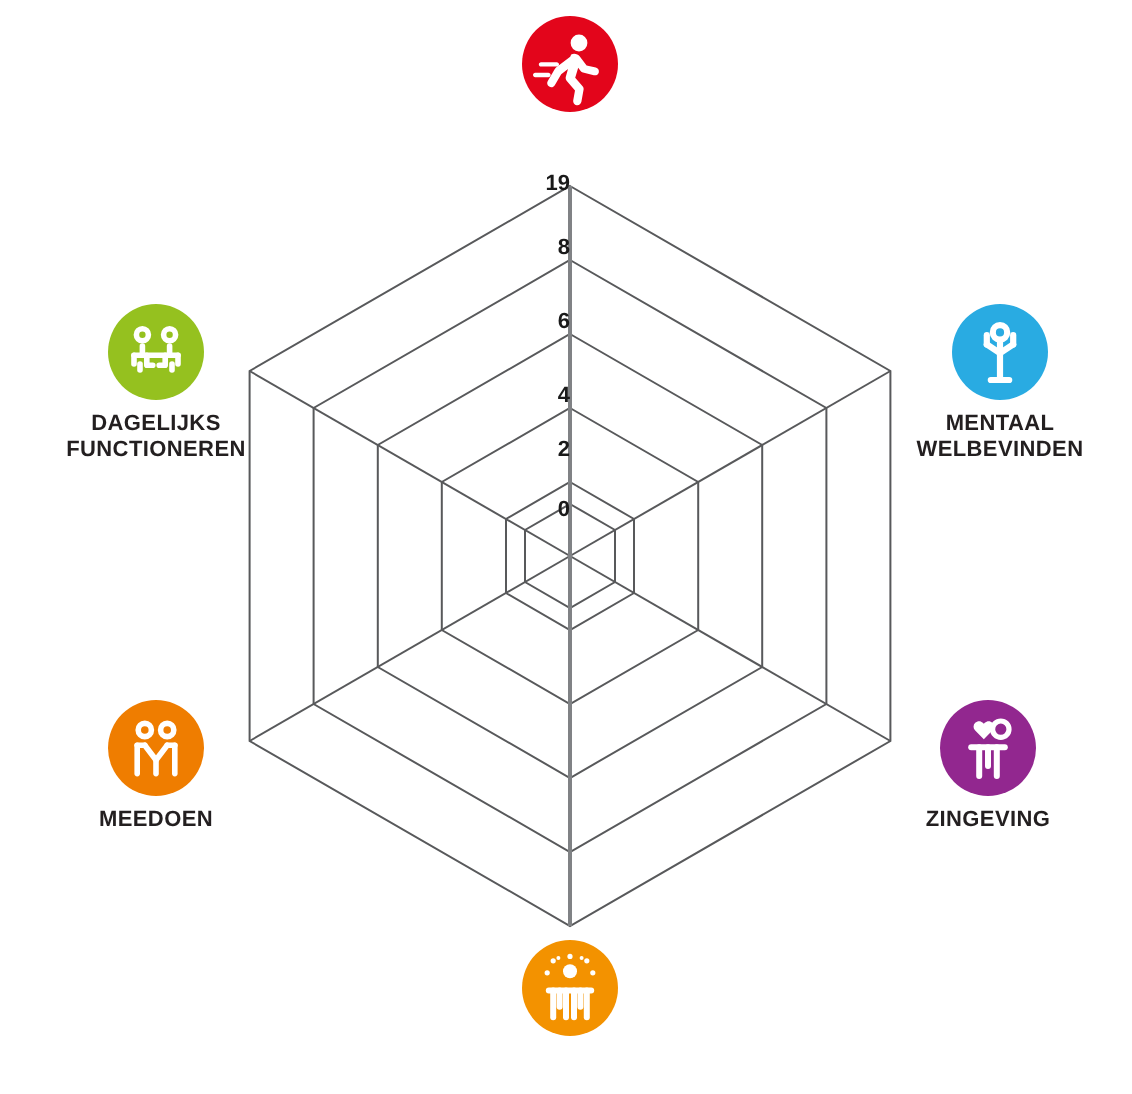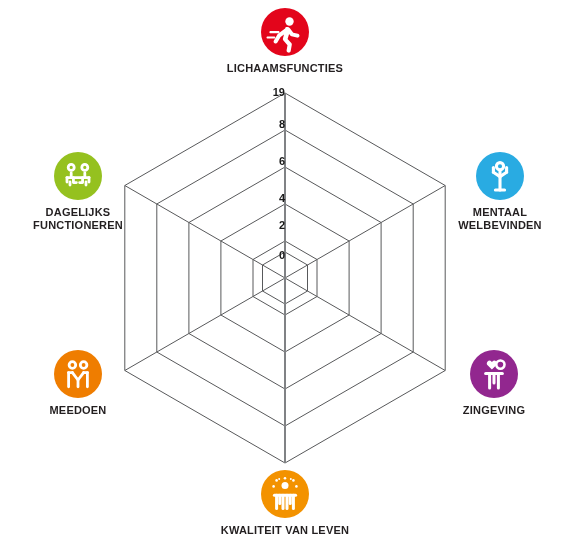--- a/index.html
+++ b/index.html
@@ -122,21 +122,20 @@
     <div class="dim-icon" style="background:#E3051B;">
       <svg viewBox="0 0 48 48" xmlns="http://www.w3.org/2000/svg">
         <g fill="#ffffff">
           <circle cx="28.5" cy="13.5" r="4.2"></circle>
           <path d="M24.6 19.2c1.6-.6 3.3-.2 4.3 1.1l3.4 4.4 4.6 1.1c1.1.3 1.8 1.3 1.5 2.4-.3 1.1-1.4 1.7-2.5 1.4l-5.4-1.3c-.5-.1-.9-.4-1.2-.8l-1.2-1.6-1.5 5 3.7 4.2c.4.5.6 1.1.5 1.7l-1.1 6.1c-.2 1.1-1.3 1.9-2.4 1.7-1.1-.2-1.9-1.3-1.7-2.4l.9-5-4.1-4.7c-.5-.6-.7-1.4-.5-2.1l1.1-3.9-3.4 2.6-3.2 5.5c-.6 1-1.8 1.3-2.8.7-1-.6-1.3-1.8-.7-2.8l3.5-6c.2-.3.4-.5.6-.7l7.1-5.4z"></path>
           <path d="M9.5 23.1h7.9c.6 0 1.1.5 1.1 1.1s-.5 1.1-1.1 1.1H9.5c-.6 0-1.1-.5-1.1-1.1s.5-1.1 1.1-1.1z"></path>
           <path d="M6.6 28.4h6.6c.6 0 1.1.5 1.1 1.1s-.5 1.1-1.1 1.1H6.6c-.6 0-1.1-.5-1.1-1.1s.5-1.1 1.1-1.1z"></path>
         </g>
       </svg>
     </div>
-    <div class="dim-label">LICHAAMSFUNCTIES</div>
   </div>
 
   <div class="dim-node" id="node-mentaal-welbevinden">
     <div class="dim-icon" style="background:#29ABE2;">
       <svg viewBox="0 0 48 48" xmlns="http://www.w3.org/2000/svg">
         <g fill="none" stroke="#ffffff" stroke-width="3.1" stroke-linecap="round" stroke-linejoin="round">
           <circle cx="24" cy="14.2" r="3.6" fill="none"></circle>
           <path d="M24 19.4v18.6"></path>
           <path d="M24 24.6l-6.6-4.4"></path>
           <path d="M24 24.6l6.6-4.4"></path>
@@ -185,21 +184,20 @@
           <path d="M13.4 25.2h21.2"></path>
           <path d="M15.6 25.2v13.4"></path>
           <path d="M22.0 25.2v13.4"></path>
           <path d="M26.0 25.2v13.4"></path>
           <path d="M32.4 25.2v13.4"></path>
           <path d="M18.8 25.2v8.2"></path>
           <path d="M29.2 25.2v8.2"></path>
         </g>
       </svg>
     </div>
-    <div class="dim-label">KWALITEIT VAN LEVEN</div>
   </div>
 
   <div class="dim-node" id="node-meedoen">
     <div class="dim-icon" style="background:#EF7D00;">
       <svg viewBox="0 0 48 48" xmlns="http://www.w3.org/2000/svg">
         <g fill="none" stroke="#ffffff" stroke-width="2.8" stroke-linecap="round" stroke-linejoin="round">
           <circle cx="18.4" cy="15.0" r="3.3"></circle>
           <circle cx="29.6" cy="15.0" r="3.3"></circle>
           <path d="M14.6 22.6v14.2"></path>
           <path d="M33.4 22.6v14.2"></path>

